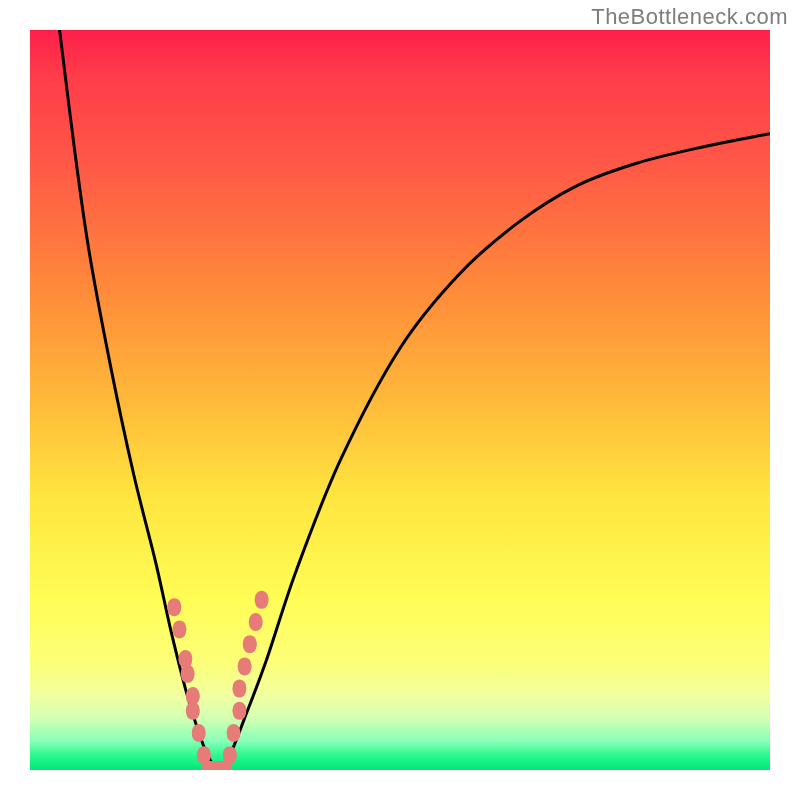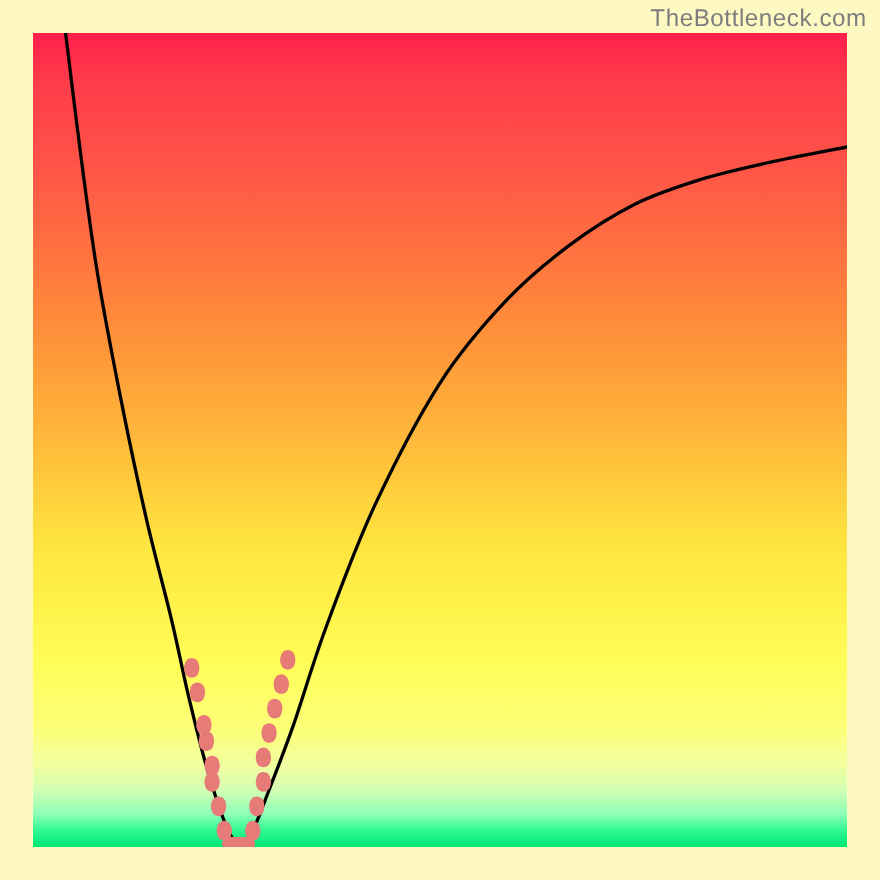--- a/index.html
+++ b/index.html
@@ -10,21 +10,21 @@
     overflow: hidden;
     background: #000;
     font-family: Arial, Helvetica, sans-serif;
   }
   .frame {
     position: absolute;
     left: 0;
     top: 0;
     width: 800px;
     height: 800px;
-    background: #fef9c3;
+    background: #ffffff;
   }
   .plot-bg {
     position: absolute;
     left: 30px;
     top: 30px;
     width: 740px;
     height: 740px;
     
     background: linear-gradient(
       to bottom,

